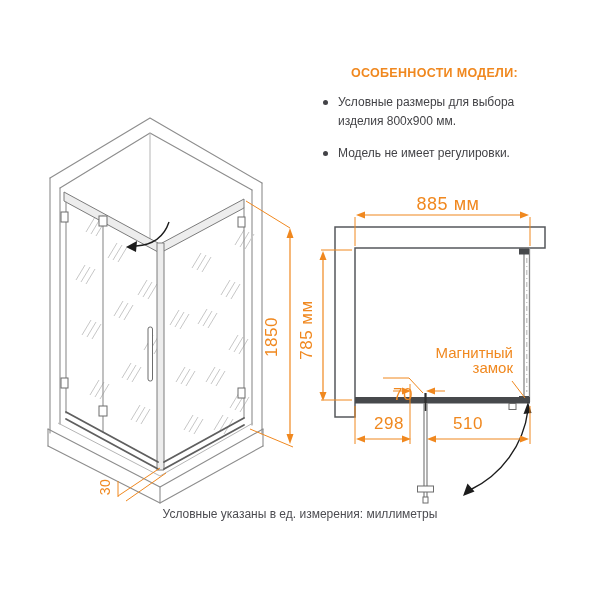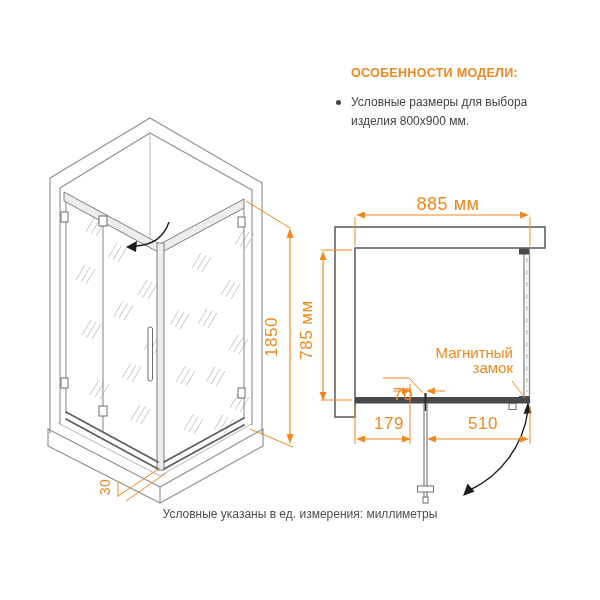--- a/index.html
+++ b/index.html
@@ -33,21 +33,21 @@
   .lbl{position:absolute;color:var(--accent);white-space:nowrap;}
   .ctr{transform:translate(-50%,-50%);padding-left:12px;}
   .rot{transform:translate(-50%,-50%) rotate(-90deg);}
   .dim-lg{font-size:18px;letter-spacing:.5px;font-weight:500;}
   .dim-md{font-size:17px;letter-spacing:.5px;font-weight:500;}
   .dim-sm{font-size:14px;letter-spacing:.5px;font-weight:500;}
   .prewrap{white-space:pre-line;}
   #maglock-label{font-size:15px;line-height:14.5px;text-align:right;width:110px;font-weight:500;}
   #features{position:absolute;left:321px;top:66px;width:225px;color:var(--text);}
   #features h2{margin:0 0 13px 30px;font-size:12.5px;font-weight:700;color:var(--accent);letter-spacing:.3px;}
-  #features ul{list-style:none;margin:13px;padding:0;}
+  #features ul{list-style:none;margin:0;padding:0;}
   #features li{position:relative;padding-left:17px;margin-bottom:13px;font-size:12px;line-height:19px;}
   #features li::before{content:"";position:absolute;left:2px;top:7px;width:5px;height:5px;border-radius:50%;background:var(--text);}
   #footer-note{position:absolute;left:0;top:507px;width:600px;text-align:center;font-size:12px;color:#4c4c51;}
 </style>
 </head>
 <body>
 
 <div id="stage">
 
   <svg width="600" height="600" viewBox="0 0 600 600">
@@ -207,27 +207,28 @@
 
       <path class="dimthin" d="M512,381 L525,398"></path>
     </g>
   </svg>
 
   <div id="features">
     <h2>ОСОБЕННОСТИ МОДЕЛИ:</h2>
     <ul>
       <li class="prewrap">Условные размеры для выбора
 изделия 800х900 мм.</li>
+      <li class="prewrap">Модель не имеет регулировки.</li>
     </ul>
   </div>
 
   <div class="lbl ctr dim-lg" style="left:442px;top:204px;">885 мм</div>
   <div class="lbl rot dim-md" style="left:307px;top:330px;">785 мм</div>
   <div class="lbl rot dim-md" style="left:272px;top:337px;">1850</div>
   <div class="lbl rot dim-sm" style="left:105px;top:487px;">30</div>
   <div class="lbl ctr dim-md" style="left:397px;top:366px;margin-top:29px;">70</div>
-  <div class="lbl ctr dim-md" style="left:383px;top:424px;">179</div>
-  <div class="lbl ctr dim-md" style="left:477px;top:424px;">510</div>
+  <div class="lbl ctr dim-md" style="left:383px;top:424px;">298</div>
+  <div class="lbl ctr dim-md" style="left:462px;top:424px;">510</div>
   <div class="lbl prewrap" id="maglock-label" style="left:403px;top:346px;">Магнитный
 замок</div>
 
   <div id="footer-note">Условные указаны в ед. измерения: миллиметры</div>
 </div>
 
 </body></html>

